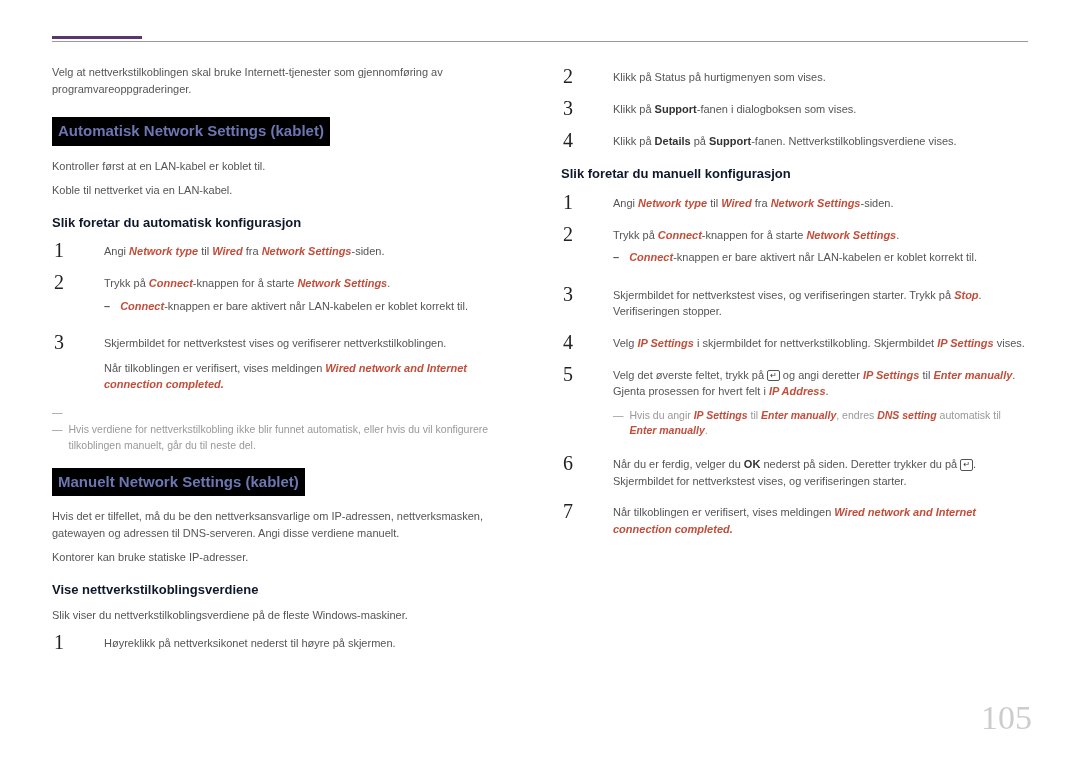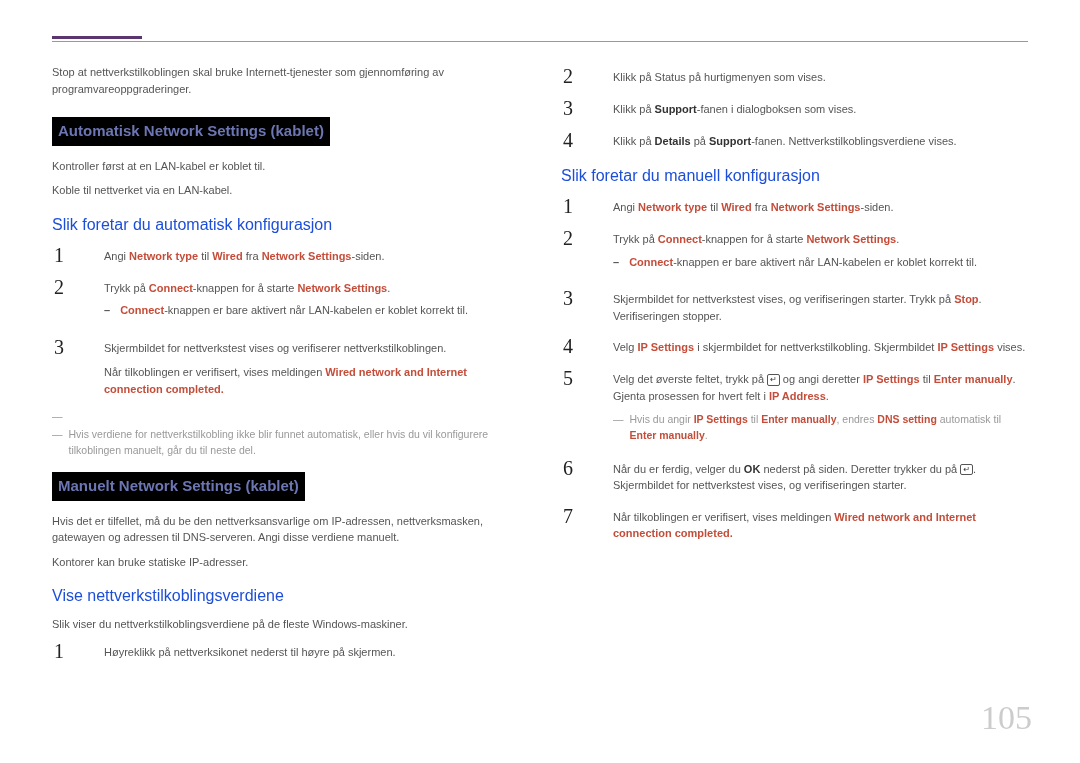--- a/index.html
+++ b/index.html
@@ -36,23 +36,23 @@
   .highlighted-heading {
     display: inline-block;
     background: #000000;
     color: #6c76b2;
     font-weight: 600;
     font-size: 15px;
     padding: 3px 6px;
     margin: 12px 0 8px 0;
   }
   .subheading {
-    font-weight: 400;
-    font-size: 16px;
-    color: #1d4ed8;
+    font-weight: 700;
+    font-size: 13px;
+    color: #0f172a;
     margin: 14px 0 8px 0;
   }
   p { color: #555; font-size: 11px; margin: 4px 0 8px 0; }
   ol.custom { list-style: none; padding: 0; margin: 4px 0; }
   ol.custom > li {
     display: flex;
     align-items: flex-start;
     margin: 6px 0 12px 0;
     gap: 18px;
   }
@@ -60,21 +60,21 @@
     font-size: 20px;
     font-weight: 300;
     color: #222;
     font-family: Georgia, "Times New Roman", serif;
     width: 14px;
     flex-shrink: 0;
     line-height: 1;
     text-align: center;
   }
   ol.custom > li .content { flex: 1; color: #555; font-size: 11px; padding-top: 3px; padding-left: 20px; }
-  .accent { color: #c44d3a; font-weight: 600; }
+  .accent { color: #c44d3a; font-weight: 600; font-style: italic; }
   .bold { font-weight: 700; color: #333; }
   .sub-bullet {
     display: flex;
     gap: 10px;
     margin: 6px 0 6px 0;
   }
   .sub-bullet .dash { color: #555; font-weight: 600; }
   .note {
     display: flex;
     gap: 6px;
@@ -107,21 +107,21 @@
 </head>
 <body>
 
 <div class="page">
   <div class="top-border"></div>
   <div class="horiz-rule"></div>
 
   <div class="columns">
 
     <div class="col">
-      <p>Stop at nettverkstilkoblingen skal bruke Internett-tjenester som gjennomføring av programvareoppgraderinger.</p>
+      <p>Velg at nettverkstilkoblingen skal bruke Internett-tjenester som gjennomføring av programvareoppgraderinger.</p>
 
       <div class="highlighted-heading">Automatisk Network Settings (kablet)</div>
       <p>Kontroller først at en LAN-kabel er koblet til.</p>
       <p>Koble til nettverket via en LAN-kabel.</p>
 
       <div class="subheading">Slik foretar du automatisk konfigurasjon</div>
 
       <ol class="custom">
         <li>
           <span class="num">1</span>

